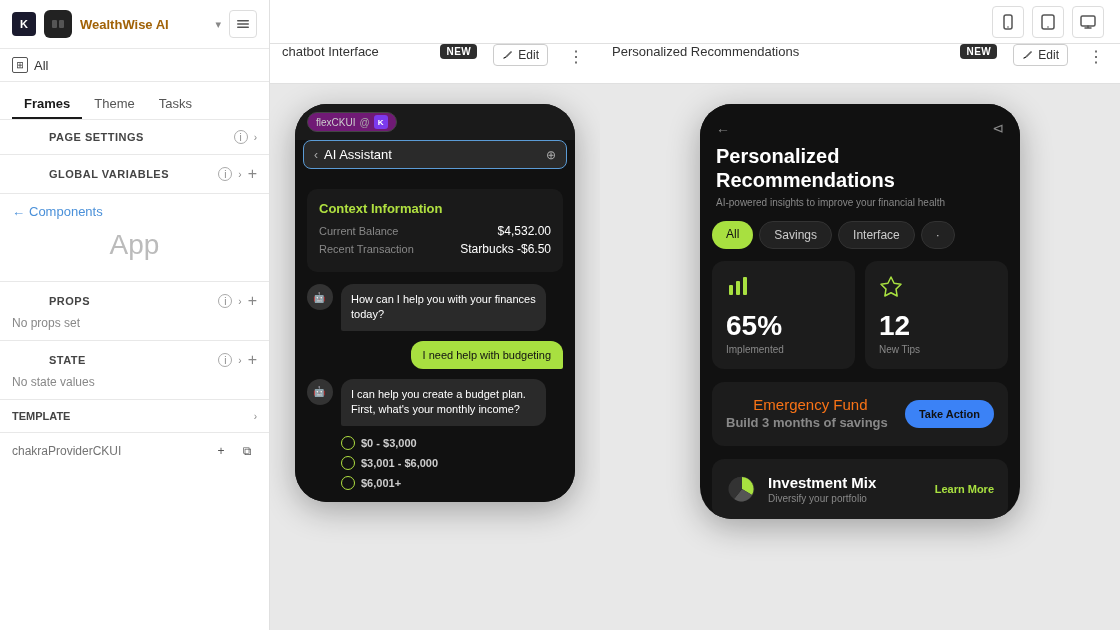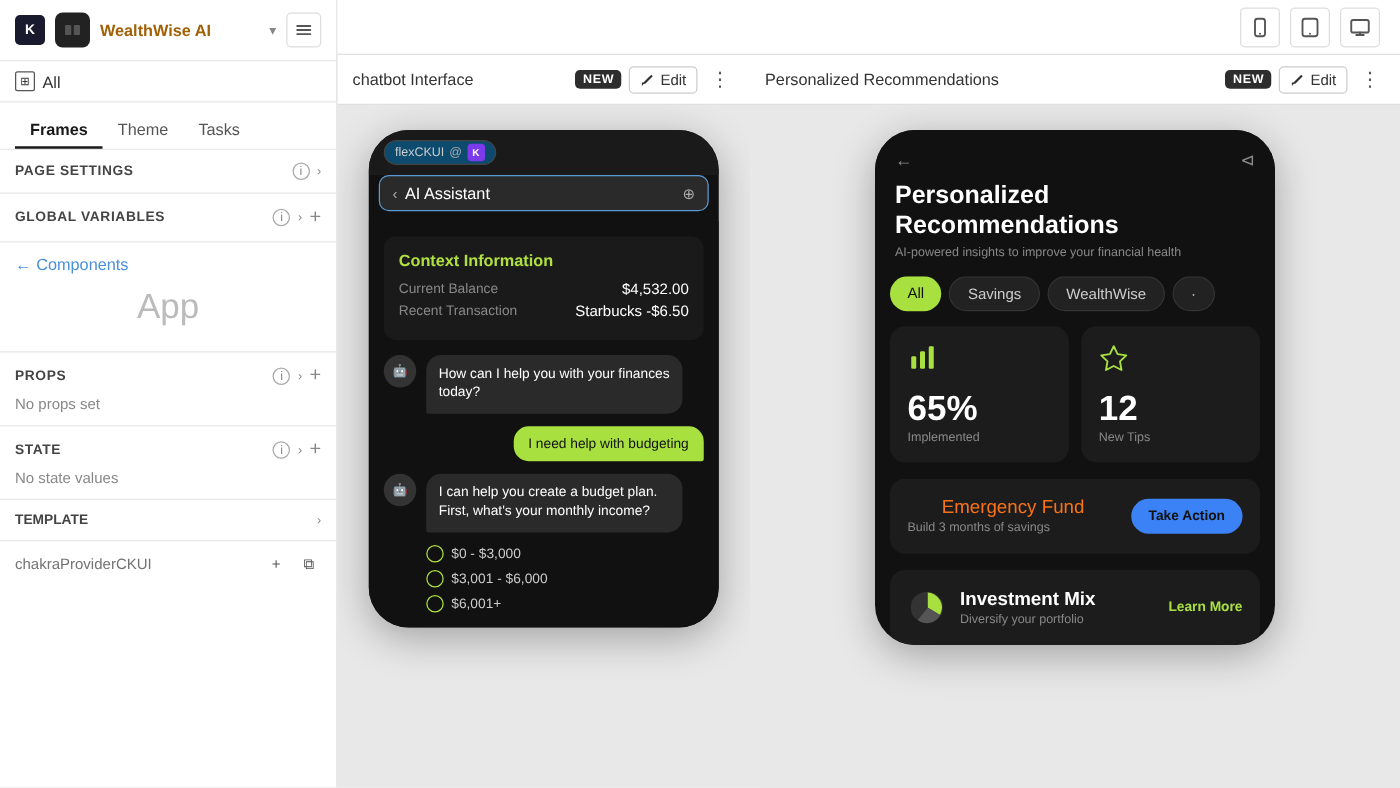--- a/index.html
+++ b/index.html
@@ -18,21 +18,21 @@
     .sidebar-all-section { padding: 8px 12px; border-bottom: 1px solid #e8e8e8; }
     .sidebar-all-btn { display: flex; align-items: center; gap: 6px; font-size: 13px; color: #333; cursor: pointer; }
     .sidebar-all-icon { width: 16px; height: 16px; border: 1px solid #555; border-radius: 2px; display: flex; align-items: center; justify-content: center; font-size: 9px; }
 
     .sidebar-tabs { display: flex; gap: 0; padding: 8px 12px 0; border-bottom: 1px solid #e8e8e8; }
     .sidebar-tab { padding: 6px 12px; font-size: 13px; cursor: pointer; color: #555; border-bottom: 2px solid transparent; }
     .sidebar-tab.active { color: #1a1a1a; font-weight: 600; border-bottom: 2px solid #1a1a1a; }
 
     .sidebar-section { padding: 10px 12px; border-bottom: 1px solid #e8e8e8; }
     .sidebar-section-header { display: flex; align-items: center; gap: 6px; cursor: pointer; }
-    .sidebar-section-title { font-size: 11px; font-weight: 600; color: #444; text-transform: uppercase; letter-spacing: 0.5px; flex: 1; }
+    .sidebar-section-title { font-size: 11px; font-weight: 600; color: #444; text-transform: uppercase; letter-spacing: 0.5px; flex: 1; margin-left: 37px; }
     .sidebar-section-info { font-size: 10px; color: #888; width: 14px; height: 14px; border: 1px solid #aaa; border-radius: 50%; display: flex; align-items: center; justify-content: center; }
     .sidebar-section-arrow { font-size: 10px; color: #888; }
     .sidebar-section-add { font-size: 16px; color: #888; cursor: pointer; }
     .sidebar-sub-text { font-size: 12px; color: #888; margin-top: 6px; }
 
     .sidebar-state-section { padding: 10px 12px; border-bottom: 1px solid #e8e8e8; }
 
     .sidebar-template-section { padding: 10px 12px; border-bottom: 1px solid #e8e8e8; }
     .sidebar-template-header { display: flex; align-items: center; gap: 4px; cursor: pointer; }
     .sidebar-template-title { font-size: 11px; font-weight: 600; color: #444; text-transform: uppercase; flex: 1; }
@@ -55,33 +55,33 @@
     .topbar-device-btn svg { width: 18px; height: 18px; }
 
     
     .frames-area { flex: 1; background: #e8e8e8; display: flex; gap: 0; overflow: hidden; }
 
     
     .frame-panel { display: flex; flex-direction: column; background: #e8e8e8; }
     .frame-panel-left { width: 330px; min-width: 330px; }
     .frame-panel-right { flex: 1; }
 
-    .frame-header { height: 40px; background: #fff; display: flex; align-items: center; gap: 6px; padding: 0 12px; border-bottom: 1px solid #e0e0e0; }
+    .frame-header { height: 40px; background: #fff; display: flex; align-items: flex-start; gap: 16px; padding: 0 12px; border-bottom: 1px solid #e0e0e0; }
     .frame-header-title { font-size: 13px; font-weight: 500; color: #333; flex: 1; }
     .frame-badge { background: #2d2d2d; color: #fff; font-size: 10px; font-weight: 700; padding: 2px 6px; border-radius: 4px; letter-spacing: 0.5px; }
     .frame-edit-btn { display: flex; align-items: center; gap: 4px; font-size: 12px; color: #333; border: 1px solid #ccc; border-radius: 4px; padding: 3px 8px; cursor: pointer; background: #fff; }
     .frame-more-btn { width: 24px; height: 24px; display: flex; align-items: center; justify-content: center; cursor: pointer; color: #555; font-size: 16px; }
 
     .frame-content { flex: 1; display: flex; align-items: flex-start; justify-content: center; padding: 20px; overflow: hidden; }
 
     
     .phone-frame { width: 280px; background: #111; border-radius: 32px; overflow: hidden; box-shadow: 0 8px 32px rgba(0,0,0,0.3); position: relative; }
 
     .phone-top-bar { background: #1a1a1a; padding: 8px 12px; display: flex; align-items: center; gap: 8px; }
-    .flex-ckui-tag { background: #0c4a6e; border: 1px solid #444; border-radius: 12px; padding: 2px 8px; font-size: 10px; color: #ccc; display: flex; align-items: center; gap: 4px; }
+    .flex-ckui-tag { background: #701a75; border: 1px solid #444; border-radius: 12px; padding: 2px 8px; font-size: 10px; color: #ccc; display: flex; align-items: center; gap: 4px; }
     .flex-k-badge { background: #7c3aed; color: #fff; width: 14px; height: 14px; border-radius: 3px; display: flex; align-items: center; justify-content: center; font-size: 8px; font-weight: bold; }
 
     .phone-search-bar { background: #2a2a2a; margin: 0 8px 8px; border-radius: 8px; padding: 6px 10px; display: flex; align-items: center; gap: 6px; border: 1.5px solid #5b9bd5; }
     .phone-back-icon { color: #aaa; font-size: 12px; cursor: pointer; }
     .phone-search-text { color: #fff; font-size: 13px; font-weight: 500; flex: 1; }
     .phone-search-icon { color: #aaa; font-size: 12px; }
 
     .phone-body { background: #111; padding: 12px; display: flex; flex-direction: column; gap: 12px; }
 
     .context-info-section { background: #1a1a1a; border-radius: 10px; padding: 12px; }
@@ -89,21 +89,21 @@
     .context-row { display: flex; justify-content: space-between; align-items: center; margin-bottom: 4px; }
     .context-label { font-size: 11px; color: #888; }
     .context-value { font-size: 12px; color: #fff; font-weight: 500; }
 
     .chat-messages { display: flex; flex-direction: column; gap: 10px; }
     .chat-msg-row { display: flex; align-items: flex-start; gap: 8px; }
     .chat-avatar { width: 26px; height: 26px; background: #333; border-radius: 50%; flex-shrink: 0; display: flex; align-items: center; justify-content: center; font-size: 10px; color: #888; }
     .chat-bubble-bot { background: #2a2a2a; color: #fff; border-radius: 12px 12px 12px 2px; padding: 8px 10px; font-size: 11px; line-height: 1.4; max-width: 80%; }
     .chat-bubble-user { background: #a8e040; color: #111; border-radius: 12px 12px 2px 12px; padding: 8px 12px; font-size: 11px; font-weight: 500; align-self: flex-end; margin-left: auto; }
 
-    .chat-options { display: flex; flex-direction: column; gap: 6px; margin-left: 34px; }
+    .chat-options { display: flex; flex-direction: column; gap: 6px; margin-left: 34px; font-weight: bold; }
     .chat-option { display: flex; align-items: center; gap: 6px; font-size: 11px; color: #ccc; }
     .chat-option-dot { width: 14px; height: 14px; border-radius: 50%; border: 1.5px solid #b0e040; flex-shrink: 0; }
 
     
     .rec-phone-frame { width: 320px; background: #111; border-radius: 32px; overflow: hidden; box-shadow: 0 8px 32px rgba(0,0,0,0.3); }
     .rec-header { background: #111; padding: 16px 16px 12px; }
     .rec-back-row { display: flex; align-items: center; gap: 8px; margin-bottom: 8px; }
     .rec-back-icon { color: #888; font-size: 14px; cursor: pointer; }
     .rec-filter-icon { margin-left: auto; color: #888; font-size: 14px; cursor: pointer; }
     .rec-title { font-size: 20px; font-weight: 700; color: #fff; line-height: 1.2; }
@@ -117,21 +117,21 @@
     .rec-cards { padding: 0 12px; display: flex; flex-direction: column; gap: 13px; }
     .rec-cards-row { display: flex; gap: 10px; }
     .rec-stat-card { flex: 1; background: #1c1c1c; border-radius: 12px; padding: 14px; display: flex; flex-direction: column; align-items: flex-start; }
     .rec-stat-icon { font-size: 20px; margin-bottom: 6px; }
     .rec-stat-value { font-size: 28px; font-weight: 700; color: #fff; }
     .rec-stat-label { font-size: 10px; color: #888; margin-top: 2px; }
 
     .rec-action-card { background: #1c1c1c; border-radius: 12px; padding: 14px; display: flex; align-items: center; gap: 10px; }
     .rec-action-info { flex: 1; }
     .rec-action-title { font-size: 15px; font-weight: 400; color: #f97316; text-align: center; }
-    .rec-action-desc { font-size: 10px; color: #888; margin-top: 2px; line-height: 1.3; }
+    .rec-action-desc { font-size: 13px; color: #888; margin-top: 2px; line-height: 1.3; font-weight: bold; }
     .rec-action-btn { background: #3b82f6; color: #111; border-radius: 20px; padding: 8px 14px; font-size: 11px; font-weight: 600; cursor: pointer; white-space: nowrap; }
 
     .rec-mix-card { background: #1c1c1c; border-radius: 12px; padding: 14px; display: flex; align-items: center; gap: 10px; }
     .rec-mix-info { flex: 1; }
     .rec-mix-title { font-size: 15px; font-weight: 600; color: #fff; }
     .rec-mix-desc { font-size: 10px; color: #888; margin-top: 2px; }
     .rec-mix-btn { color: #a8e040; font-size: 11px; font-weight: 600; cursor: pointer; white-space: nowrap; }
 
     
     .pie-icon { width: 32px; height: 32px; }
@@ -355,21 +355,21 @@
             <div class="rec-title">
               <span>Personalized</span><br>
               <span>Recommendations</span>
             </div>
             <div class="rec-subtitle">AI-powered insights to improve your financial health</div>
           </div>
 
           <div class="rec-tabs">
             <div class="rec-tab active">All</div>
             <div class="rec-tab inactive">Savings</div>
-            <div class="rec-tab inactive">WealthWise</div>
+            <div class="rec-tab inactive">Interface</div>
             <div class="rec-tab inactive">·</div>
           </div>
 
           <div class="rec-cards">
             <div class="rec-cards-row">
               <div class="rec-stat-card">
                 <div class="rec-stat-icon" style="color:#a8e040;">
                   <svg width="24" height="24" viewBox="0 0 24 24" fill="none">
                     <rect x="3" y="10" width="4" height="10" fill="#a8e040" rx="1"></rect>
                     <rect x="10" y="6" width="4" height="14" fill="#a8e040" rx="1"></rect>

